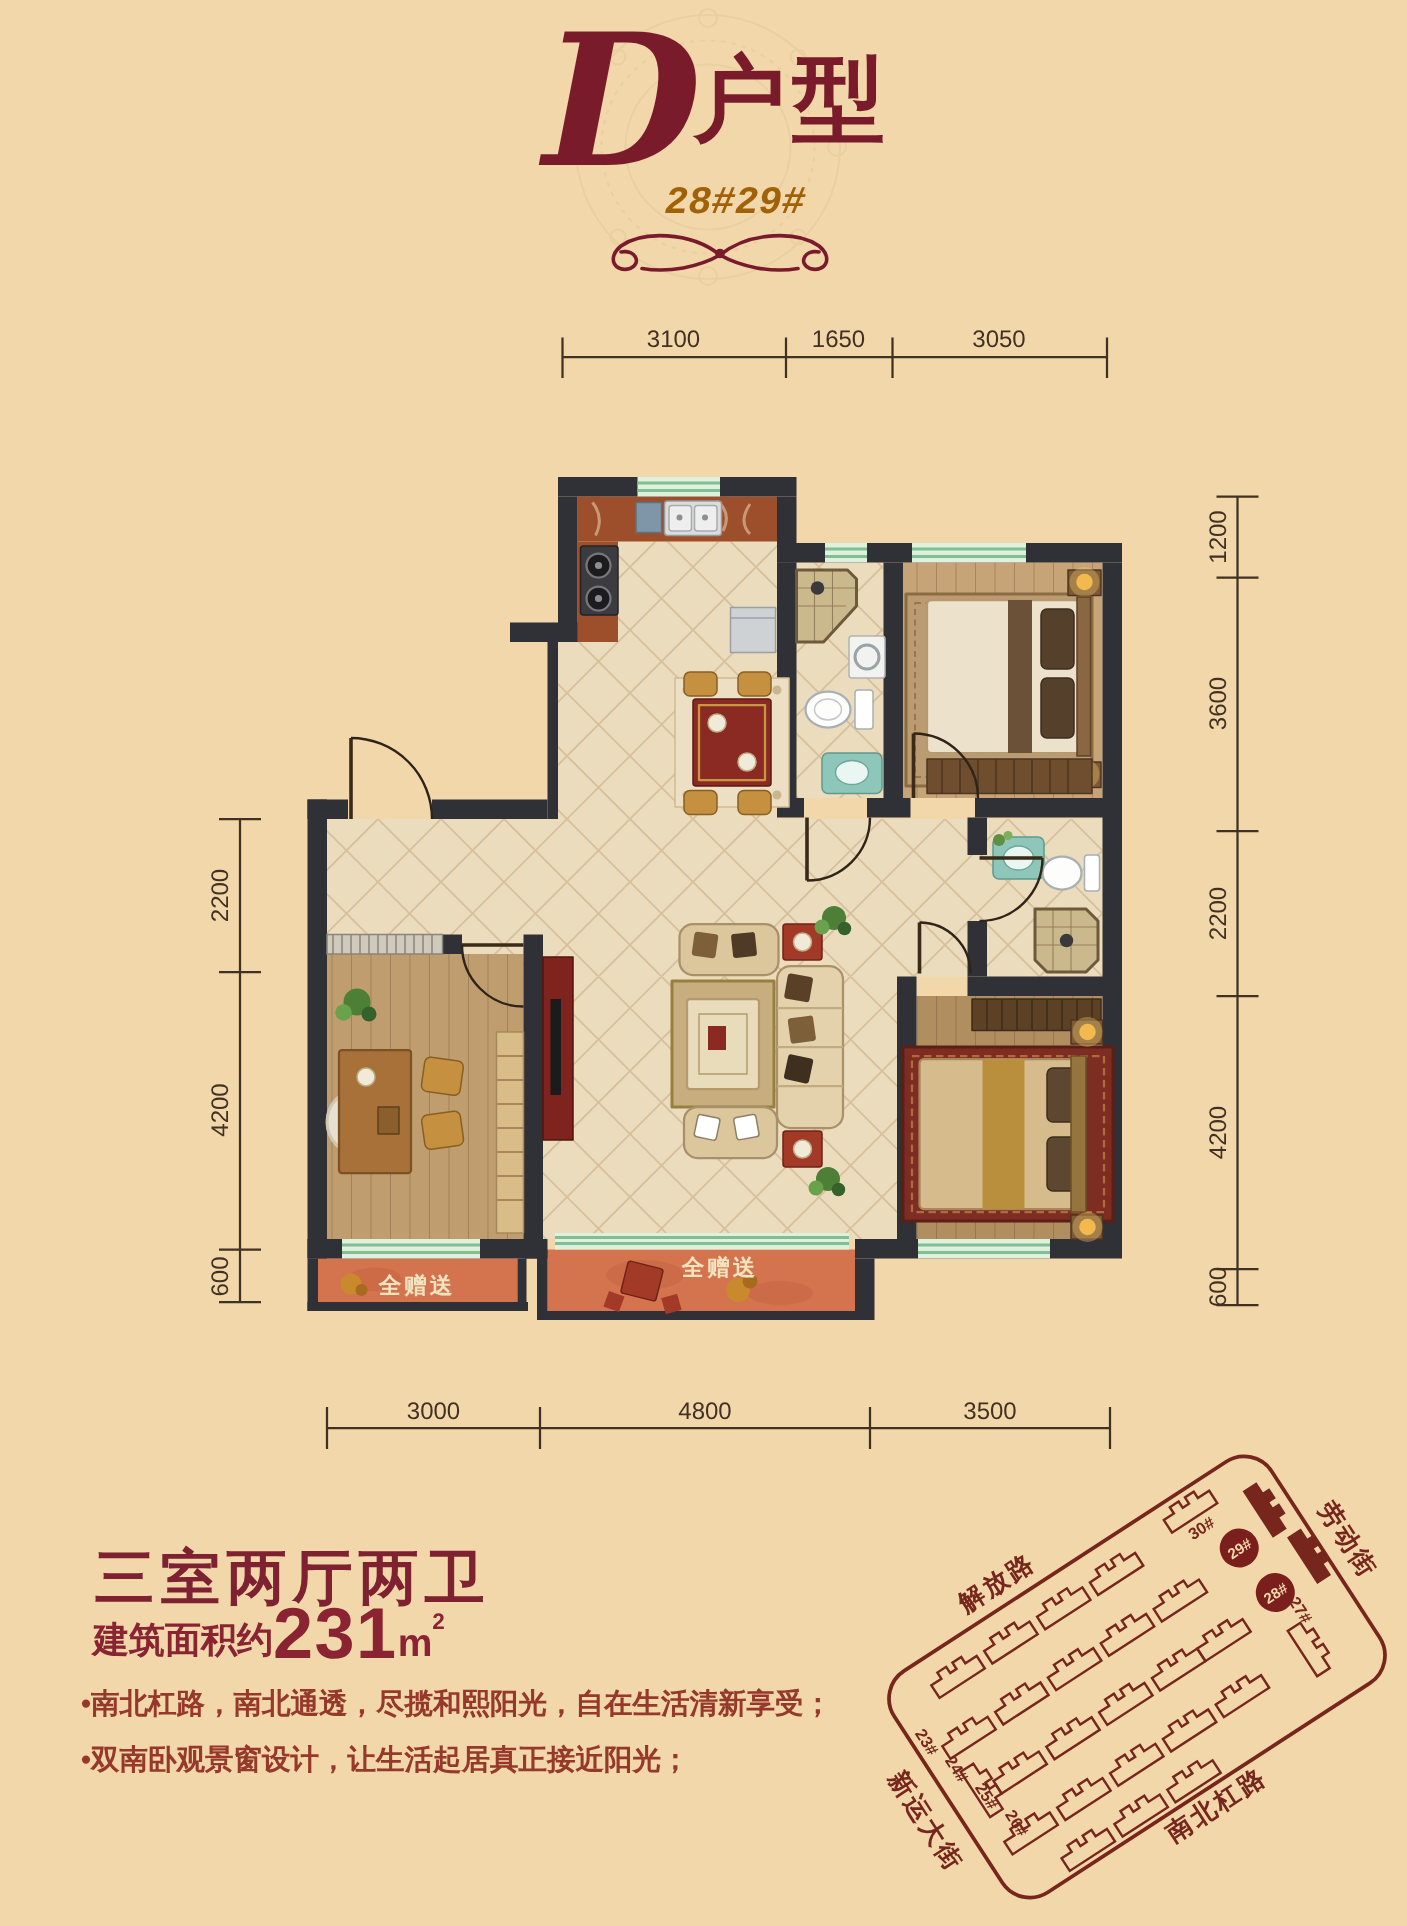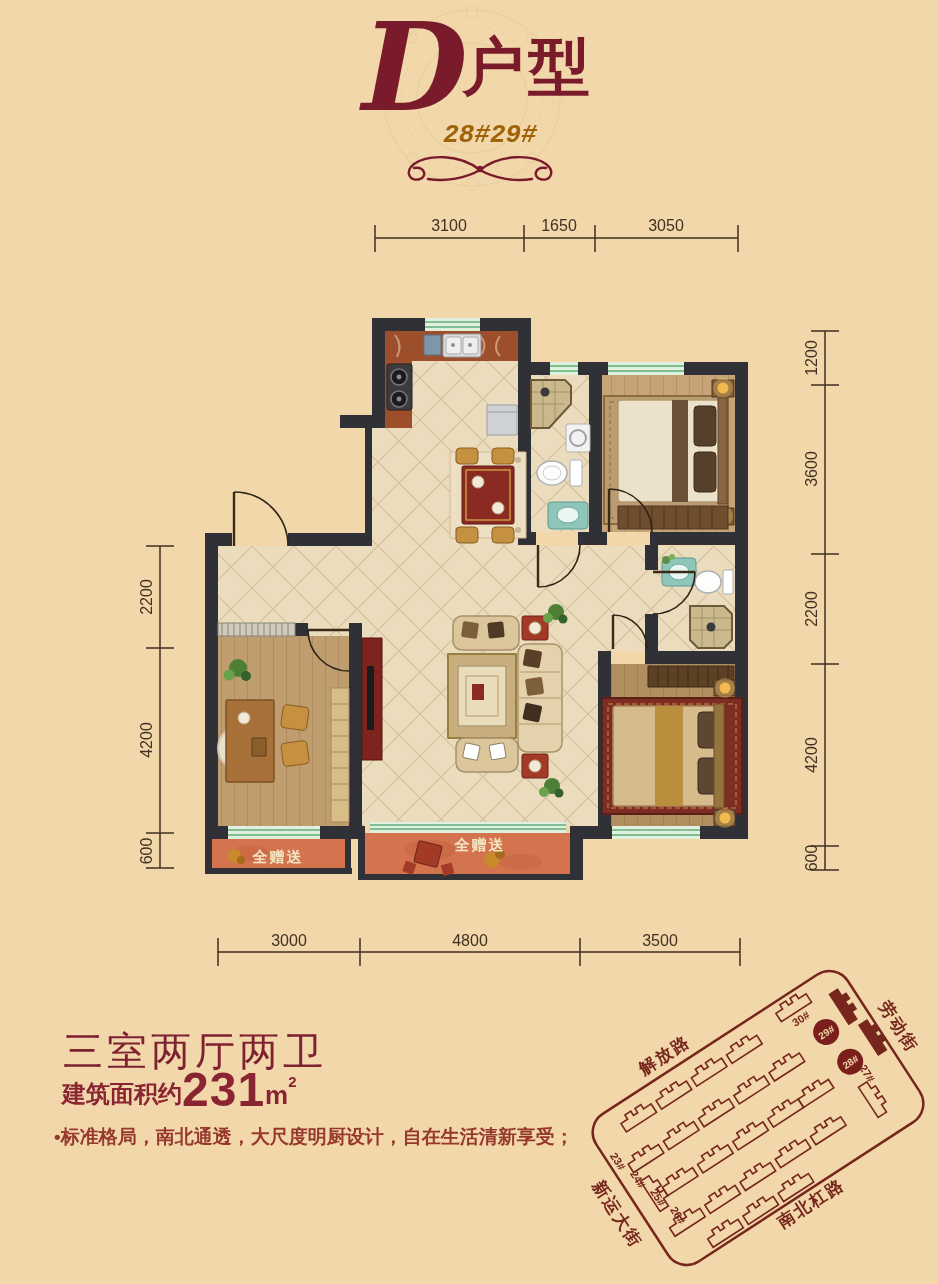--- a/index.html
+++ b/index.html
@@ -19,21 +19,21 @@
     font-weight:bold;font-size:62px;line-height:1;color:#7a1b2b;letter-spacing:4px;
   }
   #hdr-sub{
     left:410px;top:120px;width:160px;text-align:center;
     font-family:Liberation Mono, monospace;font-style:italic;font-weight:bold;
     font-size:26px;color:#a16207;
   }
   
   #sum-title{
     left:63px;top:1024px;font-family:"Liberation Serif","DejaVu Serif",serif;
-    font-weight:normal;font-size:40px;color:#7e2130;letter-spacing:4px;
+    font-weight:bold;font-size:40px;color:#7e2130;letter-spacing:4px;
   }
   #sum-area{left:62px;top:1068px;display:flex;align-items:flex-end;color:#8a2433;text-align:right;}
   #sum-area .pref{font-size:24px;font-weight:bold;line-height:1.1;padding-bottom:4px;}
   #sum-area .val{font-size:48px;font-weight:bold;line-height:0.9;letter-spacing:1px;}
   #sum-area .unit{font-size:26px;font-weight:bold;line-height:1.1;padding-bottom:2px;}
   #sum-area .sup{font-size:15px;font-weight:bold;line-height:1;padding-bottom:22px;}
   #features{left:54px;top:1118px;list-style:none;margin:0;padding:0;}
   #features li{
     font-size:19px;color:#96382b;line-height:37px;white-space:nowrap;font-weight:bold;
   }
@@ -409,21 +409,22 @@
 </svg>
 
 <div class="abs" id="sum-title">三室两厅两卫</div>
 <div class="abs" id="sum-area">
   <span class="pref">建筑面积约</span>
     <span class="val">231</span>
     <span class="unit">m</span>
     <span class="sup">2</span>
 </div>
 <ul class="abs" id="features">
-  <li>•标准格局，南北通透，大尺度明厨设计，自在生活清新享受；</li>
+  <li>•南北杠路，南北通透，尽揽和熙阳光，自在生活清新享受；</li>
+  <li>•双南卧观景窗设计，让生活起居真正接近阳光；</li>
 </ul>
 
 <svg class="abs" style="left:572px;top:952px" width="366 " height="332" viewBox="572 952 366 332">
   <g transform="rotate(-33 758 1118)">
     <rect x="608" y="1030" width="300" height="176" rx="22" fill="none" stroke="#76261c" stroke-width="2.5"></rect>
     <g fill="none" stroke="#76261c" stroke-width="1.6">
       <use href="#bldg" x="640" y="1048"></use>
         <use href="#bldg" x="682" y="1048"></use>
         <use href="#bldg" x="724" y="1048"></use>
         <use href="#bldg" x="766" y="1048"></use>

